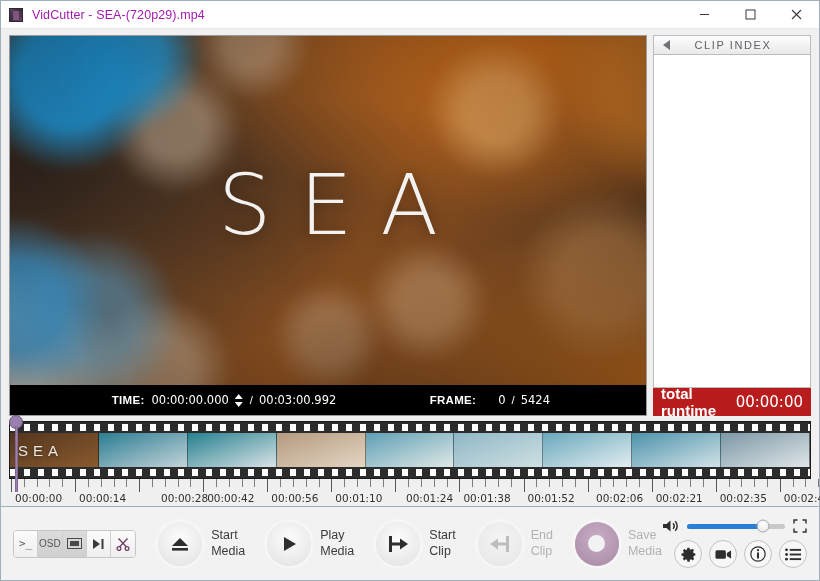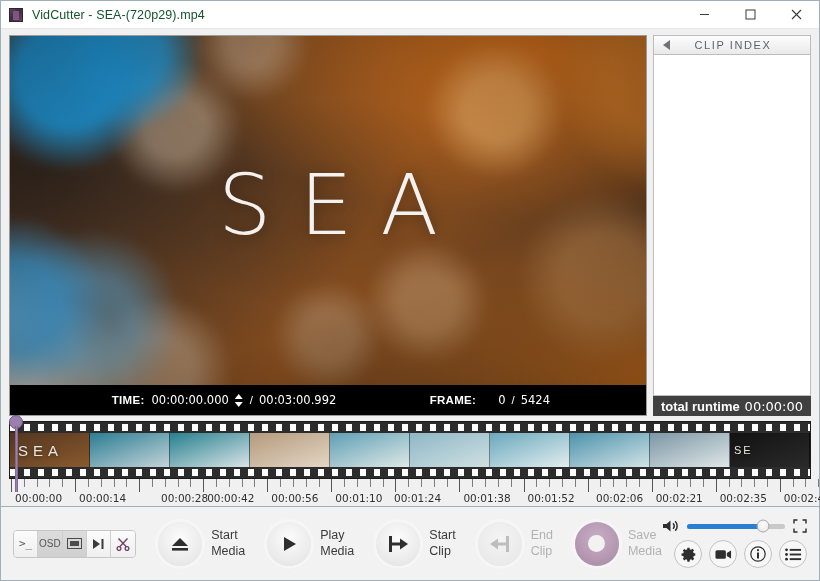--- a/index.html
+++ b/index.html
@@ -30,21 +30,21 @@
     background: linear-gradient(135deg,#5d4760 0%,#3a2d3e 45%,#6f3f66 100%);
     border: 1px solid #2e2433;
     margin-right: 9px;
     position: relative; flex: none;
   }
   .app-icon::after {
     content:""; position:absolute; left:3px; top:2px; width:6px; height:9px;
     background:#8e5f8c; opacity:.8;
   }
   .title-text {
-    font-size: 12.5px; color: #14532d; letter-spacing: .1px;
+    font-size: 12.5px; color: #a21caf; letter-spacing: .1px;
     white-space: nowrap;
   }
   .win-controls { margin-left: auto; display: flex; height: 100%; }
   .win-btn {
     width: 46px; height: 100%;
     display: flex; align-items: center; justify-content: center;
     color: #3a3a3a;
   }
   .win-btn svg { display: block; }
 
@@ -148,24 +148,24 @@
   }
   .ci-title {
     flex: 1; text-align: center; font-size: 11px; color: #5e6268;
     letter-spacing: 1.6px; padding-right: 14px;
   }
   .ci-list {
     flex: 1; background: #fff; border: 1px solid #bdbdbd; border-top: none;
     min-height: 0;
   }
   .ci-runtime {
-    height: 20px; min-height: 20px;
-    background: #404040;
+    height: 28px; min-height: 20px;
+    background: #b91c1c;
     display: flex; align-items: center; justify-content: space-between;
-    padding: 0 8px; color: #fff; font-size: 13px; font-weight: bold;
+    padding: 0 8px; color: #fff; font-size: 15px; font-weight: bold;
   }
   .ci-runtime .val { font-family: "DejaVu Sans", sans-serif; font-weight: normal; }
   .ci-buttons { display: flex; gap: 4px; margin-top: 4px; }
   .ci-btn {
     flex: 1; height: 22px;
     background: linear-gradient(#fcfcfc,#ececec);
     border: 1px solid #b9b9b9;
     display: flex; align-items: center; gap: 6px;
     padding: 0 5px; font-size: 11px; color: #585858; letter-spacing: .6px;
   }
@@ -361,23 +361,20 @@
             <span class="lbl">SEA</span>
           </div>
           <div class="thumb" style="background: linear-gradient(160deg, rgb(42, 125, 146) 0%, rgb(196, 211, 217) 100%);"></div>
           <div class="thumb" style="background: linear-gradient(160deg, rgb(38, 128, 143) 0%, rgb(217, 227, 230) 100%);"></div>
           <div class="thumb" style="background: linear-gradient(160deg, rgb(181, 154, 126) 0%, rgb(227, 214, 196) 100%);"></div>
           <div class="thumb" style="background: linear-gradient(160deg, rgb(95, 159, 181) 0%, rgb(223, 232, 230) 100%);"></div>
           <div class="thumb" style="background: linear-gradient(160deg, rgb(143, 183, 198) 0%, rgb(207, 224, 226) 100%);"></div>
           <div class="thumb" style="background: linear-gradient(160deg, rgb(106, 168, 189) 0%, rgb(226, 237, 239) 100%);"></div>
           <div class="thumb" style="background: linear-gradient(160deg, rgb(77, 147, 171) 0%, rgb(210, 226, 231) 100%);"></div>
           <div class="thumb" style="background: linear-gradient(160deg, rgb(124, 151, 166) 0%, rgb(223, 230, 231) 100%);"></div>
-          <div class="thumb" style="background: linear-gradient(160deg, rgb(18, 18, 18) 0%, rgb(42, 42, 42) 100%);">
-            <span class="lbl sm">SE</span>
-          </div>
         </div>
       <div class="sprockets top"></div>
       <div class="sprockets bottom"></div>
     </div>
     <div class="ruler" id="ruler">
         <div class="tickmark major" style="left: 2px;"></div>
         <div class="ticklabel" style="left: 6px;">00:00:00</div>
         <div class="tickmark minor" style="left: 14.8127px;"></div>
         <div class="tickmark minor" style="left: 27.6255px;"></div>
         <div class="tickmark minor" style="left: 40.4382px;"></div>
@@ -406,21 +403,21 @@
         <div class="tickmark minor" style="left: 283.88px;"></div>
         <div class="tickmark minor" style="left: 296.693px;"></div>
         <div class="tickmark minor" style="left: 309.506px;"></div>
         <div class="tickmark major" style="left: 322.319px;"></div>
         <div class="ticklabel" style="left: 326.319px;">00:01:10</div>
         <div class="tickmark minor" style="left: 335.131px;"></div>
         <div class="tickmark minor" style="left: 347.944px;"></div>
         <div class="tickmark minor" style="left: 360.757px;"></div>
         <div class="tickmark minor" style="left: 373.57px;"></div>
         <div class="tickmark major" style="left: 386.382px;"></div>
-        <div class="ticklabel" style="left: 385px;">00:01:24</div>
+        <div class="ticklabel" style="left: 397px;">00:01:24</div>
         <div class="tickmark minor" style="left: 399.195px;"></div>
         <div class="tickmark minor" style="left: 412.008px;"></div>
         <div class="tickmark minor" style="left: 424.821px;"></div>
         <div class="tickmark minor" style="left: 437.633px;"></div>
         <div class="tickmark major" style="left: 450.446px;"></div>
         <div class="ticklabel" style="left: 454.446px;">00:01:38</div>
         <div class="tickmark minor" style="left: 463.259px;"></div>
         <div class="tickmark minor" style="left: 476.072px;"></div>
         <div class="tickmark minor" style="left: 488.884px;"></div>
         <div class="tickmark minor" style="left: 501.697px;"></div>

